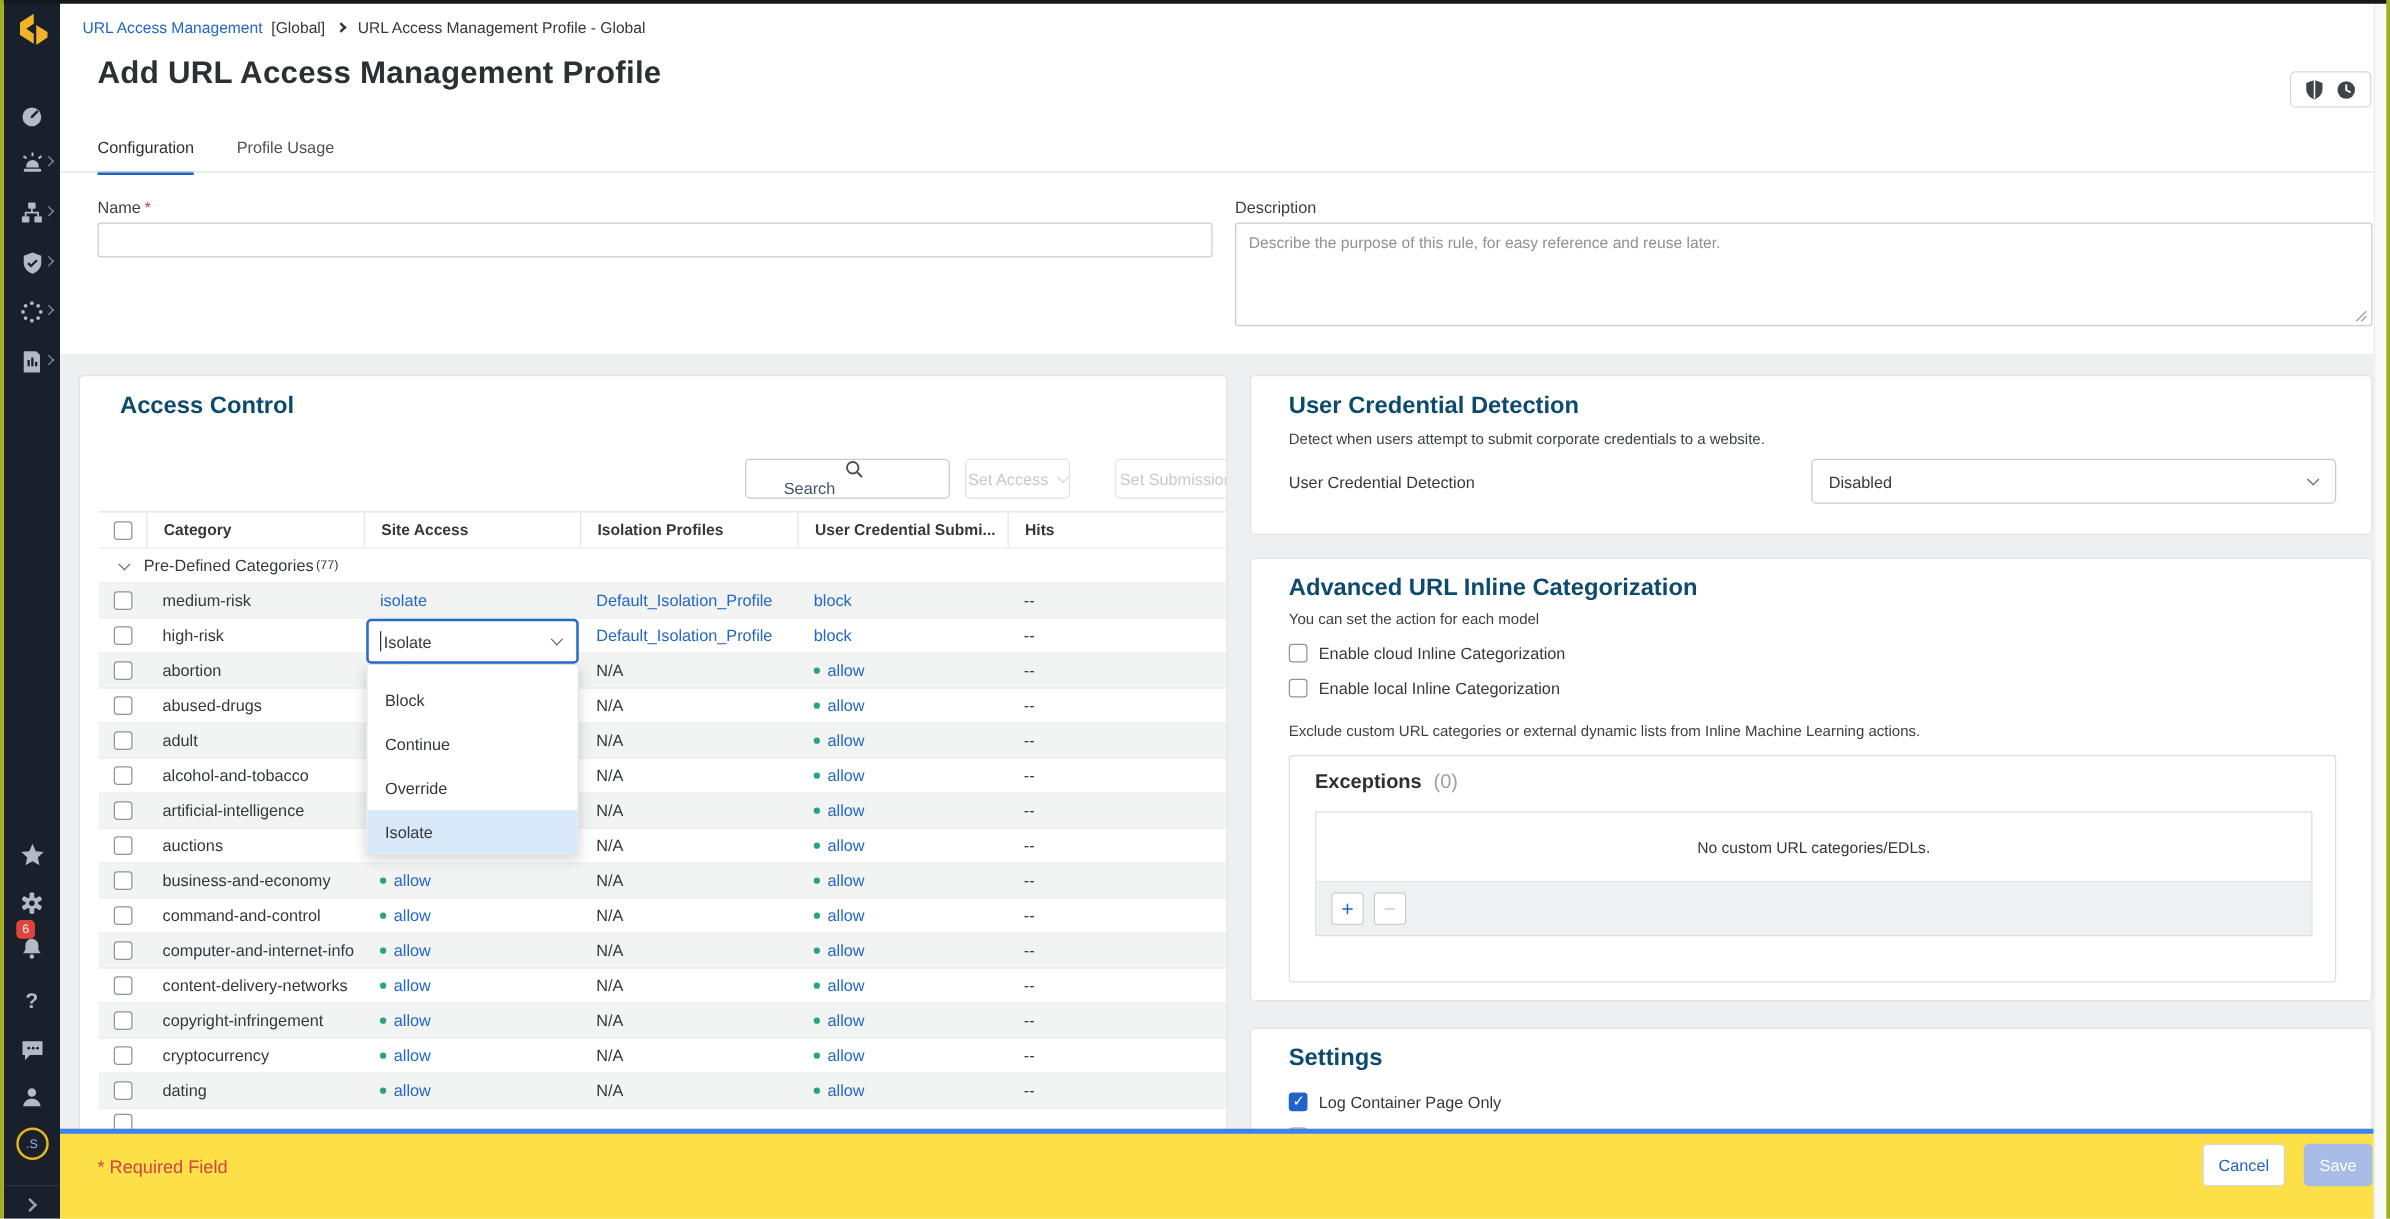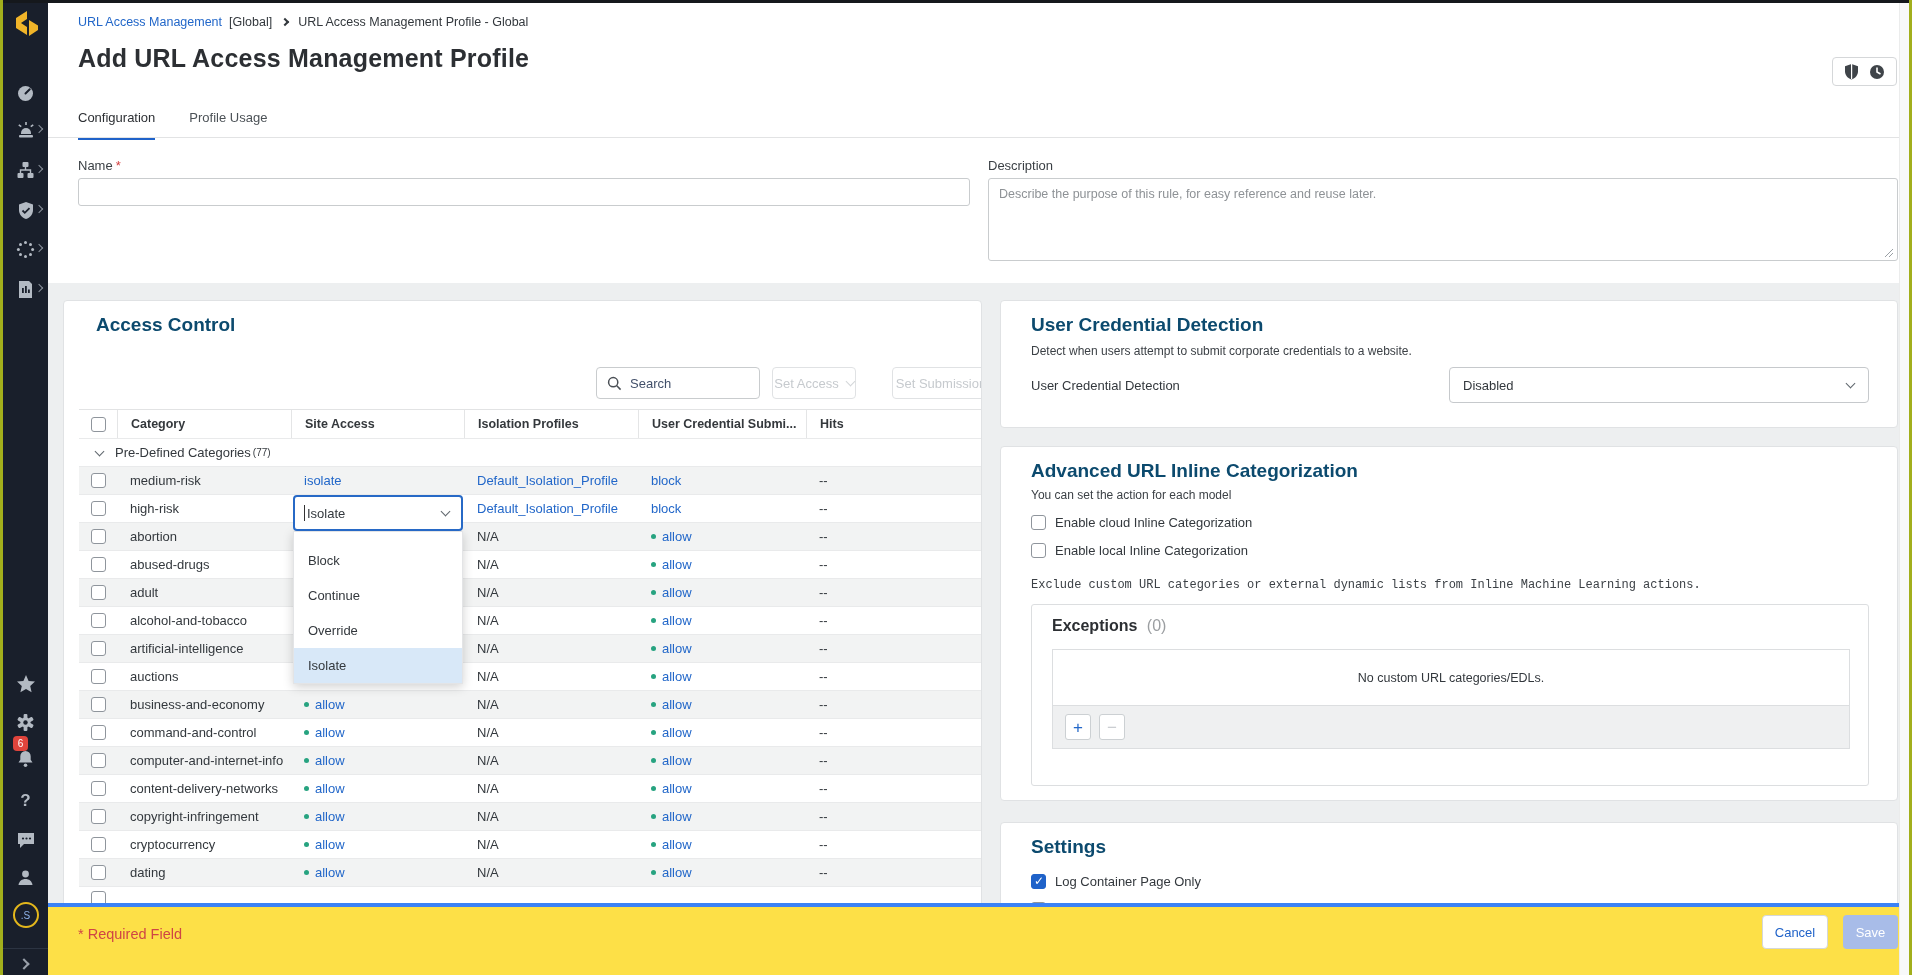--- a/index.html
+++ b/index.html
@@ -21,21 +21,21 @@
   .badge { position:absolute; top:-7px; left:10px; min-width:15px; height:15px; border-radius:4px; background:#e0443c; color:#fff; font-size:10px; line-height:15px; text-align:center; padding:0 3px; }
   .qmark { color:#b3bac3; font-size:17px; font-weight:bold; }
   .avatar { width:26px; height:26px; border-radius:50%; border:2px solid #e3b71c; color:#8fb3ea; font-size:10px; display:flex; align-items:center; justify-content:center; }
   .side-divider { position:absolute; left:0; top:948px; width:45px; border-top:1px solid #2c3442; }
   .bottom-chev { position:absolute; left:17px; top:960px; width:8px; height:8px; border-right:2px solid #9aa1ab; border-top:2px solid #9aa1ab; transform:rotate(45deg); }
 
   
   .main { position:absolute; left:48px; top:0; width:1851px; height:975px; background:#fff; }
   .gray-bg { position:absolute; left:0; top:283px; width:1851px; height:692px; background:#edeff0; }
 
-  .breadcrumb { position:absolute; left:30px; top:15px; font-size:12.5px; display:flex; align-items:center; gap:7px; }
+  .breadcrumb { position:absolute; left:18px; top:15px; font-size:12.5px; display:flex; align-items:center; gap:7px; }
   .breadcrumb a { color:#2267c9; text-decoration:none; }
   .crumb-scope { color:#33383d; }
   .crumb-sep { width:6px; height:6px; border-right:2px solid #33383d; border-top:2px solid #33383d; transform:rotate(45deg); margin:0 3px; }
   .crumb-cur { color:#33383d; }
 
   .page-title { position:absolute; left:30px; top:44px; font-size:25px; font-weight:600; color:#2c2f33; letter-spacing:.2px; }
 
   .hdr-pill { position:absolute; left:1784px; top:57px; width:65px; height:29px; background:#fff; border:1px solid #d5d7d9; border-radius:4px; display:flex; align-items:center; justify-content:center; gap:10px; }
 
   .tabs { position:absolute; left:30px; top:110px; display:flex; gap:34px; font-size:13px; }
@@ -53,21 +53,21 @@
   .resize-grip { position:absolute; left:1836px; top:248px; }
 
   
   .card { position:absolute; background:#fff; border:1px solid #e0e2e4; border-radius:4px; }
   .card-title { font-size:19px; font-weight:600; color:#0c4a6e; }
   .card-sub { font-size:12px; color:#3c4146; margin-top:8px; }
 
   .ac-card { left:15px; top:300px; width:919px; height:610px; overflow:hidden; z-index:1; }
   .ac-head { padding:13px 0 0 32px; }
   .ac-tools { position:absolute; left:0; top:66px; width:919px; height:32px; }
-  .search-wrap { position:absolute; left:532px; top:0; width:164px; height:32px; border:1px solid #c9ccce; border-radius:4px; background:#fff; display:flex; align-items:center; }
+  .search-wrap { position:absolute; left:532px; top:0; width:164px; height:32px; border:1px solid #c9ccce; border-radius:4px; background:#fff; display:flex; align-items:center;flex-direction:column; }
   .search-wrap svg { margin-left:10px; }
   .search-input { border:none; outline:none; width:110px; margin-left:8px; font-size:13px; font-family:inherit; color:#333; background:transparent; }
   .search-input::placeholder { color:#42506a; }
   .tool-btn { position:absolute; top:0; height:32px; border:1px solid #e0e2e4; border-radius:4px; background:#fff; color:#c6cace; font-size:13px; display:flex; align-items:center; justify-content:center; gap:8px; }
   .tool-btn .chev-d { border-color:#d3d6d9; }
   .btn-access { left:708px; width:84px; }
   .btn-submission { left:804px; width:113px;margin-left:24px; }
   .chev-d { width:7px; height:7px; border-right:1.5px solid #5f666d; border-bottom:1.5px solid #5f666d; transform:rotate(45deg); margin-top:-4px; }
 
   .table { position:absolute; left:15px; top:108px; width:904px; }
@@ -110,21 +110,21 @@
   .ucd-card { left:952px; top:300px; width:898px; height:128px; z-index:1; }
   .pad { padding:13px 30px 0 30px; }
   .ucd-row { position:absolute; left:30px; right:30px; top:66px; height:36px; display:flex; align-items:center; }
   .ucd-label { font-size:13px; color:#33383d; }
   .select-box { position:absolute; left:418px; top:0; width:420px; height:36px; border:1px solid #c6c9cc; border-radius:4px; background:#fff; display:flex; align-items:center; }
   .select-box .val { font-size:13px; color:#33383d; margin-left:13px; flex:1; }
   .select-box .chev-d { margin-right:14px; }
 
   .auic-card { left:952px; top:446px; width:898px; height:355px; z-index:1; }
   .check-row { display:flex; align-items:center; gap:9px; margin-top:13px; font-size:13px; color:#33383d; }
-  .exclude-note { font-size:12px; color:#3c4146; margin-top:20px;font-family:Liberation Mono, monospace; }
+  .exclude-note { font-size:12px; color:#3c4146; margin-top:20px; }
   .exc-box { margin:12px 30px 0 30px; border:1px solid #dcdee0; border-radius:3px; width:838px; height:182px; position:relative; }
   .exc-title-row { padding:12px 0 0 20px; }
   .exc-title { font-size:16px; font-weight:600; color:#2c2f33; }
   .exc-count { font-size:16px; color:#9b9ea1; margin-left:5px; font-weight:400; }
   .exc-table { position:absolute; left:20px; top:44px; width:798px; border:1px solid #dcdee0; }
   .exc-thead { height:32px; display:flex; align-items:center; border-bottom:1px solid #dcdee0; }
   .exc-cb-cell { width:40px; display:flex; justify-content:center; border-right:1px solid #e4e5e6; height:32px; align-items:center; }
   .exc-col-label { font-size:12.5px; font-weight:600; color:#34383c; padding-left:13px; }
   .exc-empty { height:56px; display:flex; align-items:center; justify-content:center; font-size:12.5px; color:#33383d; border-bottom:1px solid #dcdee0; }
   .exc-foot { height:42px; background:#eff0f1; display:flex; align-items:center; gap:8px; padding-left:12px; }

